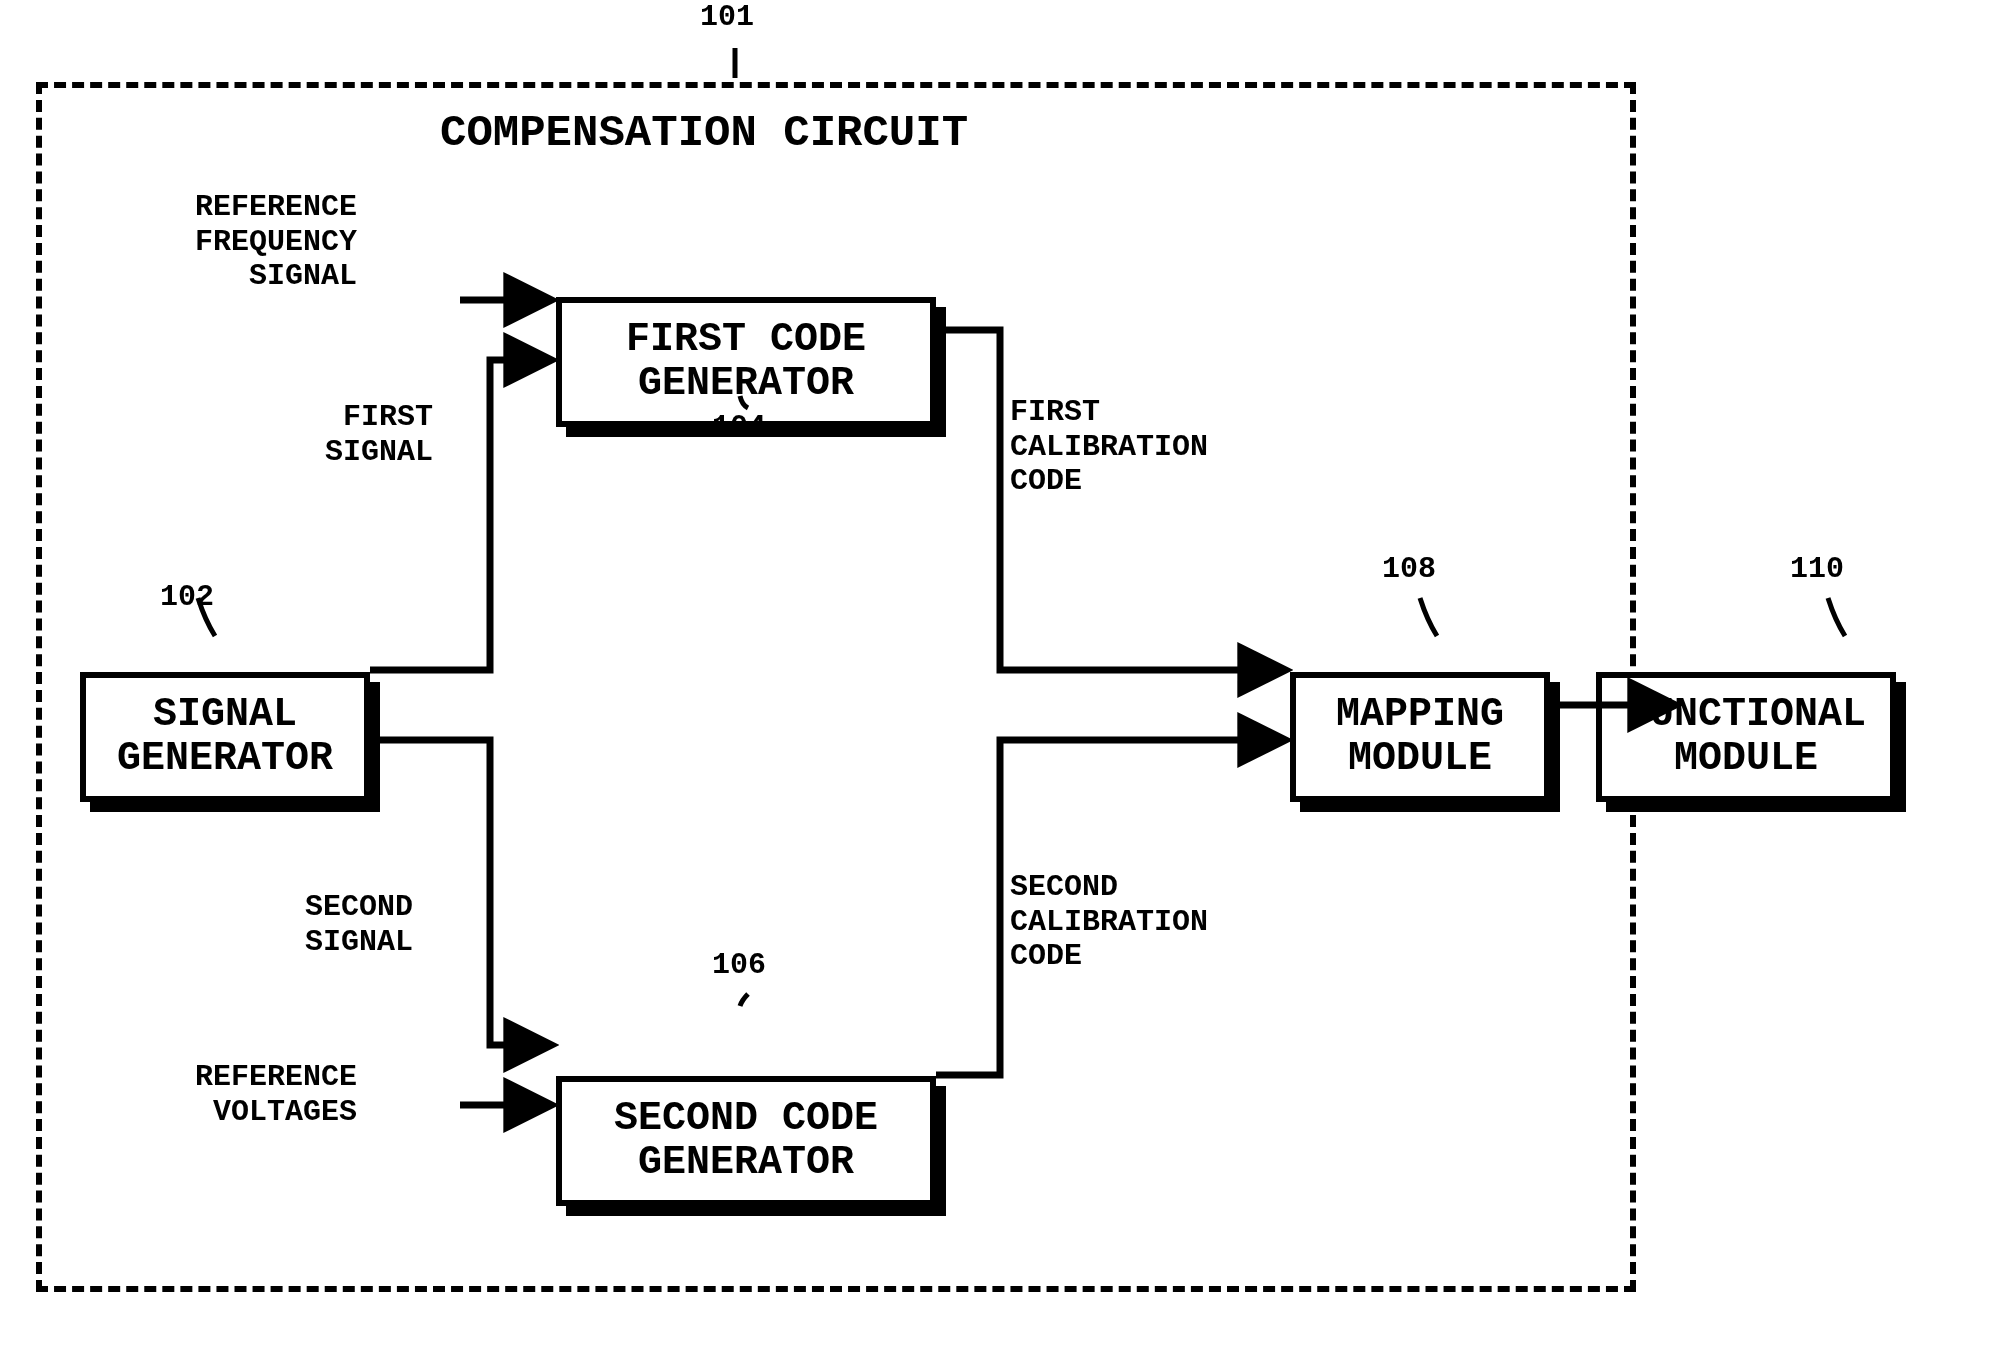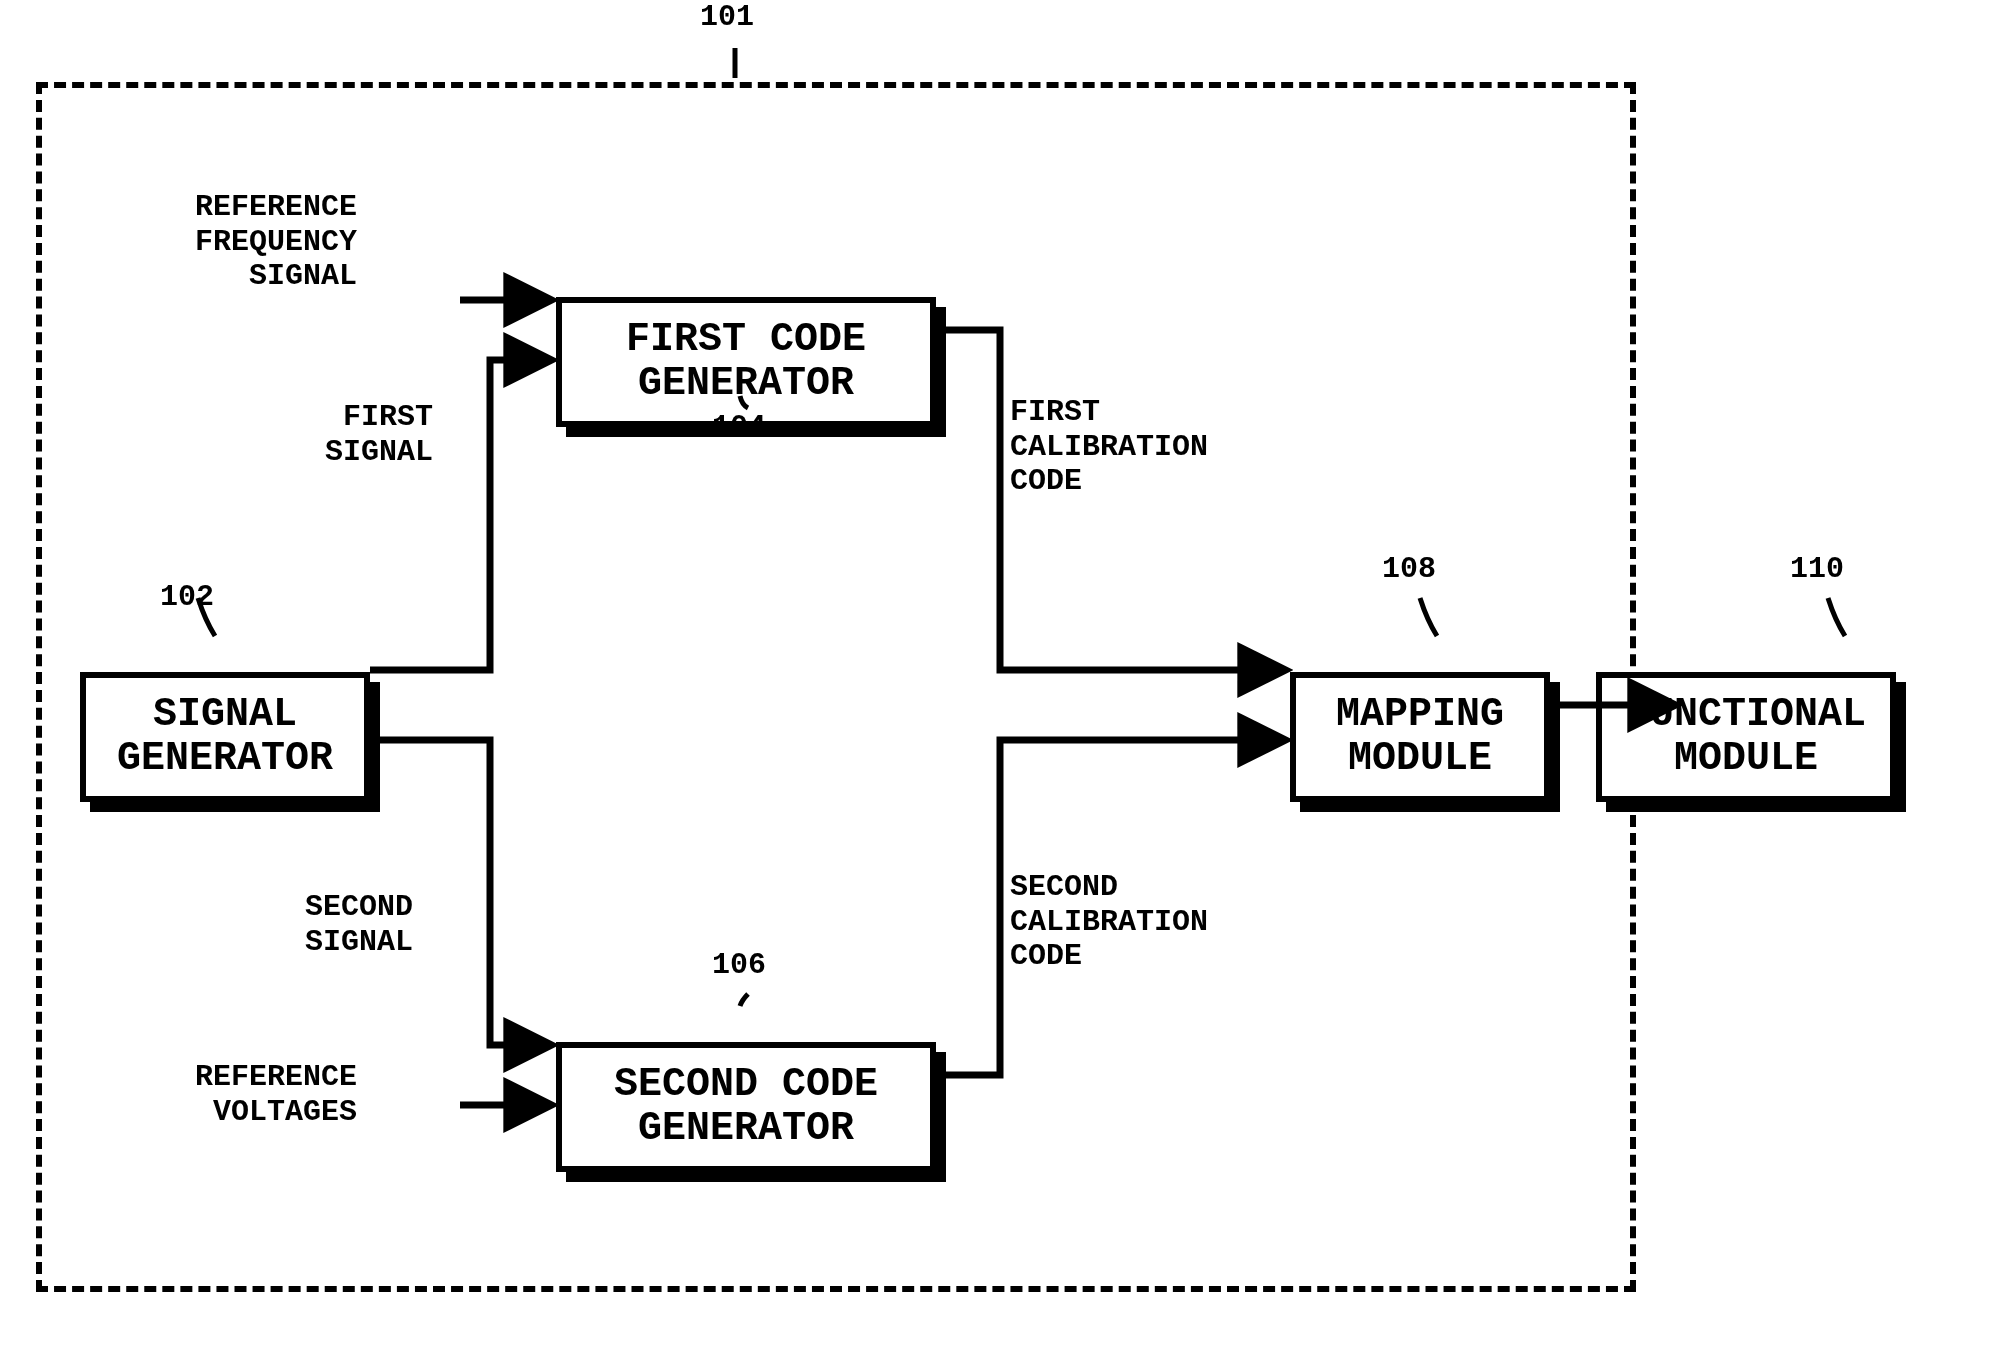--- a/index.html
+++ b/index.html
@@ -67,36 +67,37 @@
 </style>
 </head>
 <body>
 
 <div class="canvas">
 
   <div class="dashed-box" style="left:36px; top:82px; width:1600px; height:1210px;"></div>
 
   <div class="label" style="left:700px; top:0px;">101</div>
 
+  <div class="label" style="left:440px; top:108px; font-size:44px;">COMPENSATION CIRCUIT</div>
 
   <div class="box" style="left:80px; top:640px; width:290px; height:130px;">
     <div class="shadow"></div>
     <div class="front">SIGNAL
 GENERATOR</div>
   </div>
   <div class="label" style="left:160px; top:552px;margin-top:28px;">102</div>
 
   <div class="box" style="left:556px; top:265px; width:380px; height:130px;">
     <div class="shadow"></div>
     <div class="front">FIRST CODE
 GENERATOR</div>
   </div>
   <div class="label" style="left:712px; top:410px;">104</div>
 
-  <div class="box" style="left:556px; top:1010px; width:380px; height:130px;">
+  <div class="box" style="left:556px; top:1044px; width:380px; height:130px;">
     <div class="shadow"></div>
     <div class="front">SECOND CODE
 GENERATOR</div>
   </div>
   <div class="label" style="left:712px; top:948px;">106</div>
 
   <div class="box" style="left:1290px; top:640px; width:260px; height:130px;">
     <div class="shadow"></div>
     <div class="front">MAPPING
 MODULE</div>

